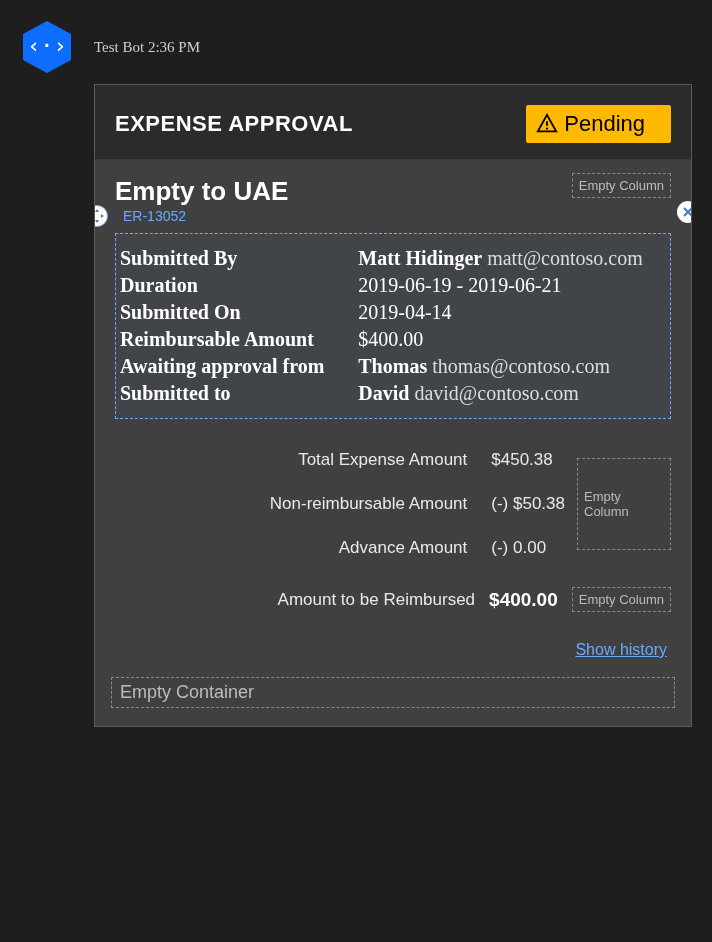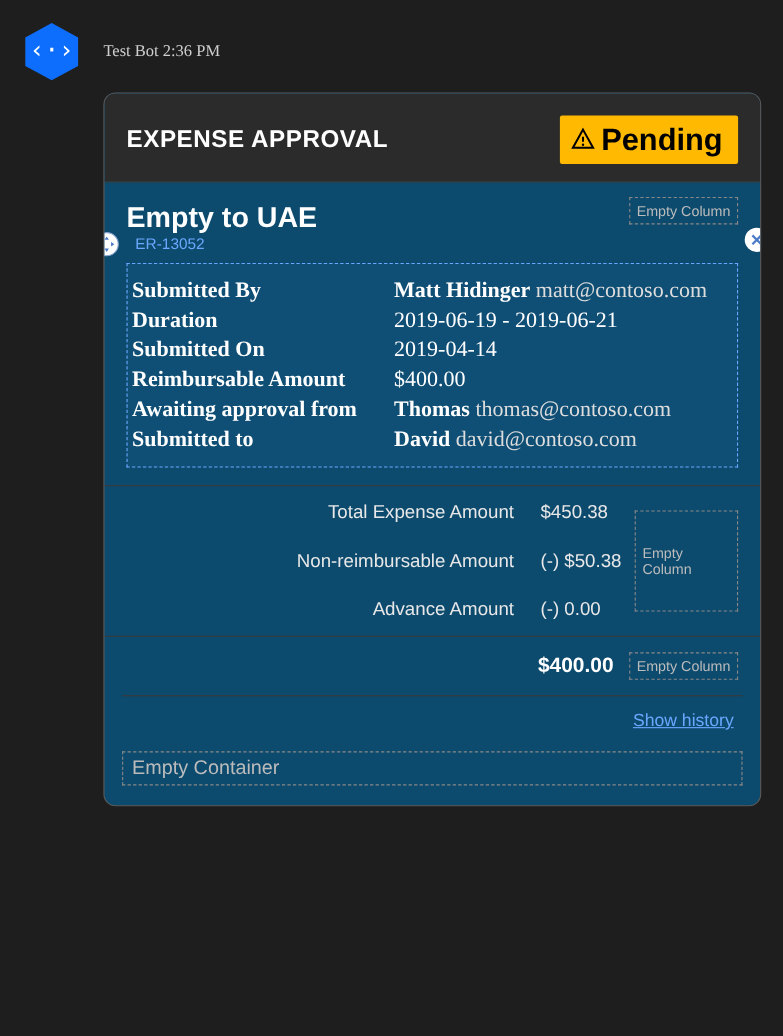--- a/index.html
+++ b/index.html
@@ -14,39 +14,39 @@
     .header-row {
       display: flex;
       align-items: center;
       gap: 20px;
       margin-bottom: 10px;
     }
     .bot-icon svg { display: block; }
     .bot-label { color: #cfcfcf; font-size: 15px; font-family: Liberation Serif, serif; }
     .card {
       margin-left: 74px;
-      background: #0c4a6e;
+      background: #404040;
       border: 1px solid #5a5a5a;
-      border-radius: 11px;
+      border-radius: 0;
       overflow: hidden;
     }
     .card-header {
       display: flex;
       justify-content: space-between;
       align-items: center;
       padding: 20px 20px 16px 20px;
       background: #2b2b2b;
     }
     .title-main { font-size: 22px; font-weight: 700; color: #fff; letter-spacing: .5px;}
     .pending-badge {
       background: #ffb900;
       color: #000;
-      font-size: 28px;
-      font-weight: 700;
-      padding: 6px 14px 6px 10px;
+      font-size: 22px;
+      font-weight: 400;
+      padding: 6px 26px 6px 10px;
       border-radius: 2px;
       display: flex;
       align-items: center;
       gap: 6px;
     }
     .pending-badge svg { width: 22px; height: 22px; }
     .subheader-row {
       display: flex;
       justify-content: space-between;
       align-items: center;
@@ -219,20 +219,21 @@
       <div class="val">$450.38</div>
       <div class="lbl">Non-reimbursable Amount</div>
       <div class="val">(-) $50.38</div>
       <div class="lbl">Advance Amount</div>
       <div class="val">(-) 0.00</div>
     </div>
     <div class="empty-col-lg">Empty Column</div>
   </div>
 
   <div class="reimburse-block">
+    <div class="lbl">Amount to be Reimbursed</div>
     <div class="val">$400.00</div>
     <div class="empty-col">Empty Column</div>
   </div>
 
   <div class="history-block">
     <div class="history-links">
       <a class="link1" href="#">Show history</a>
     </div>
   </div>
 

